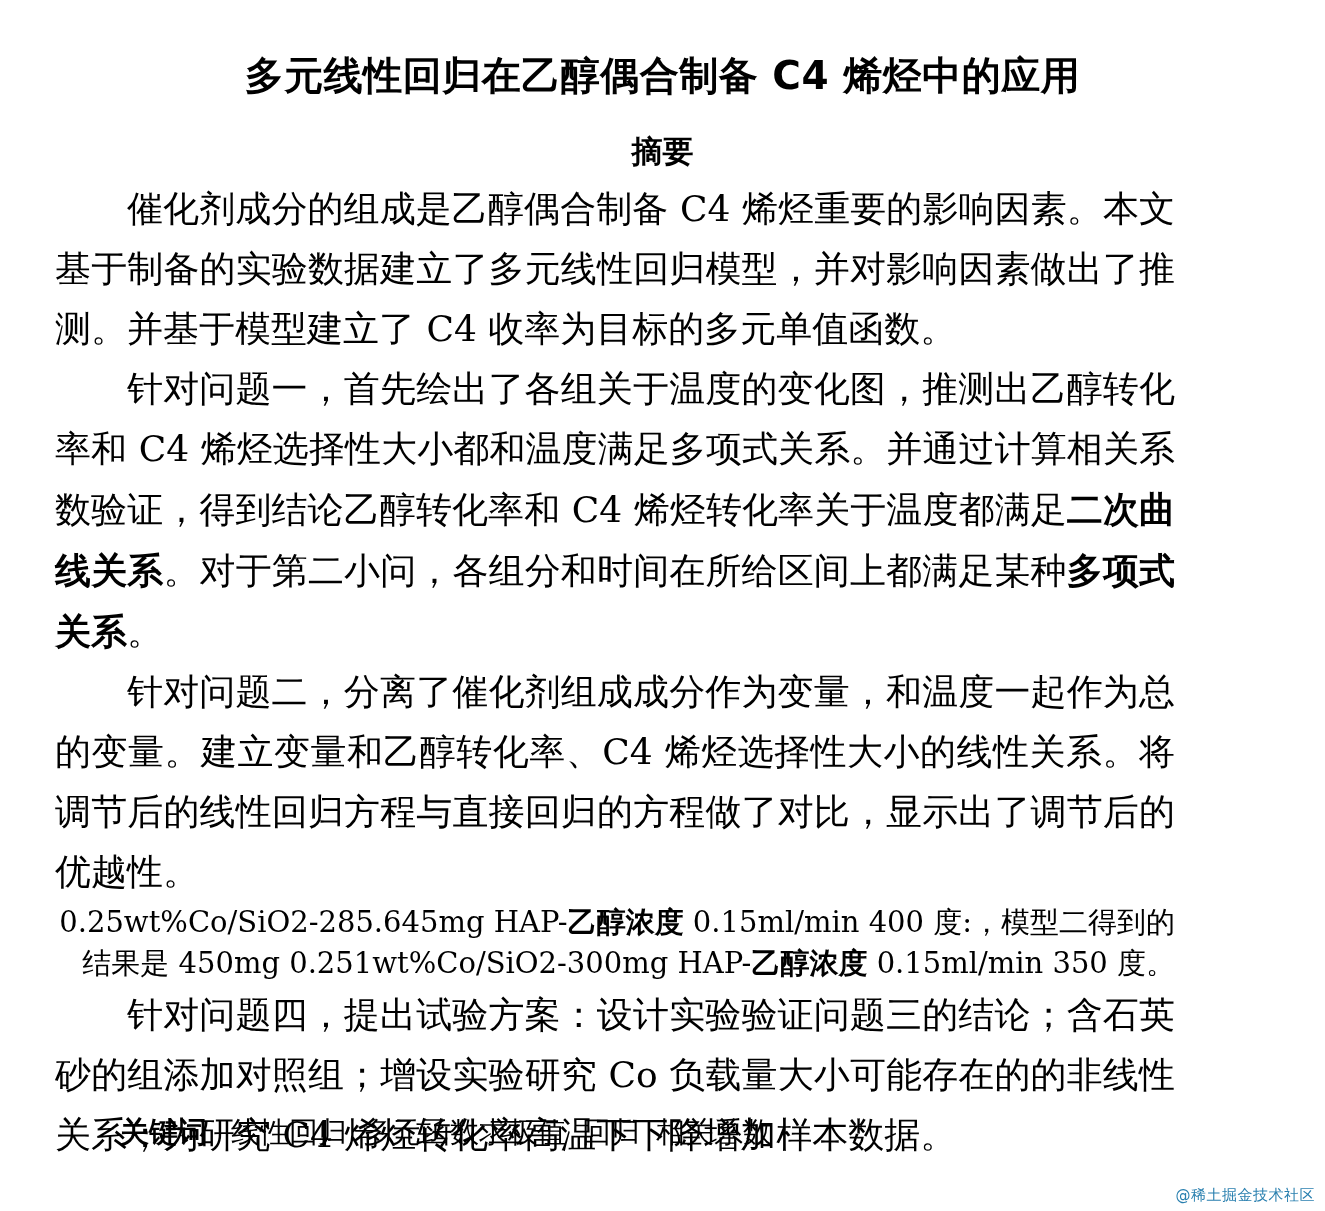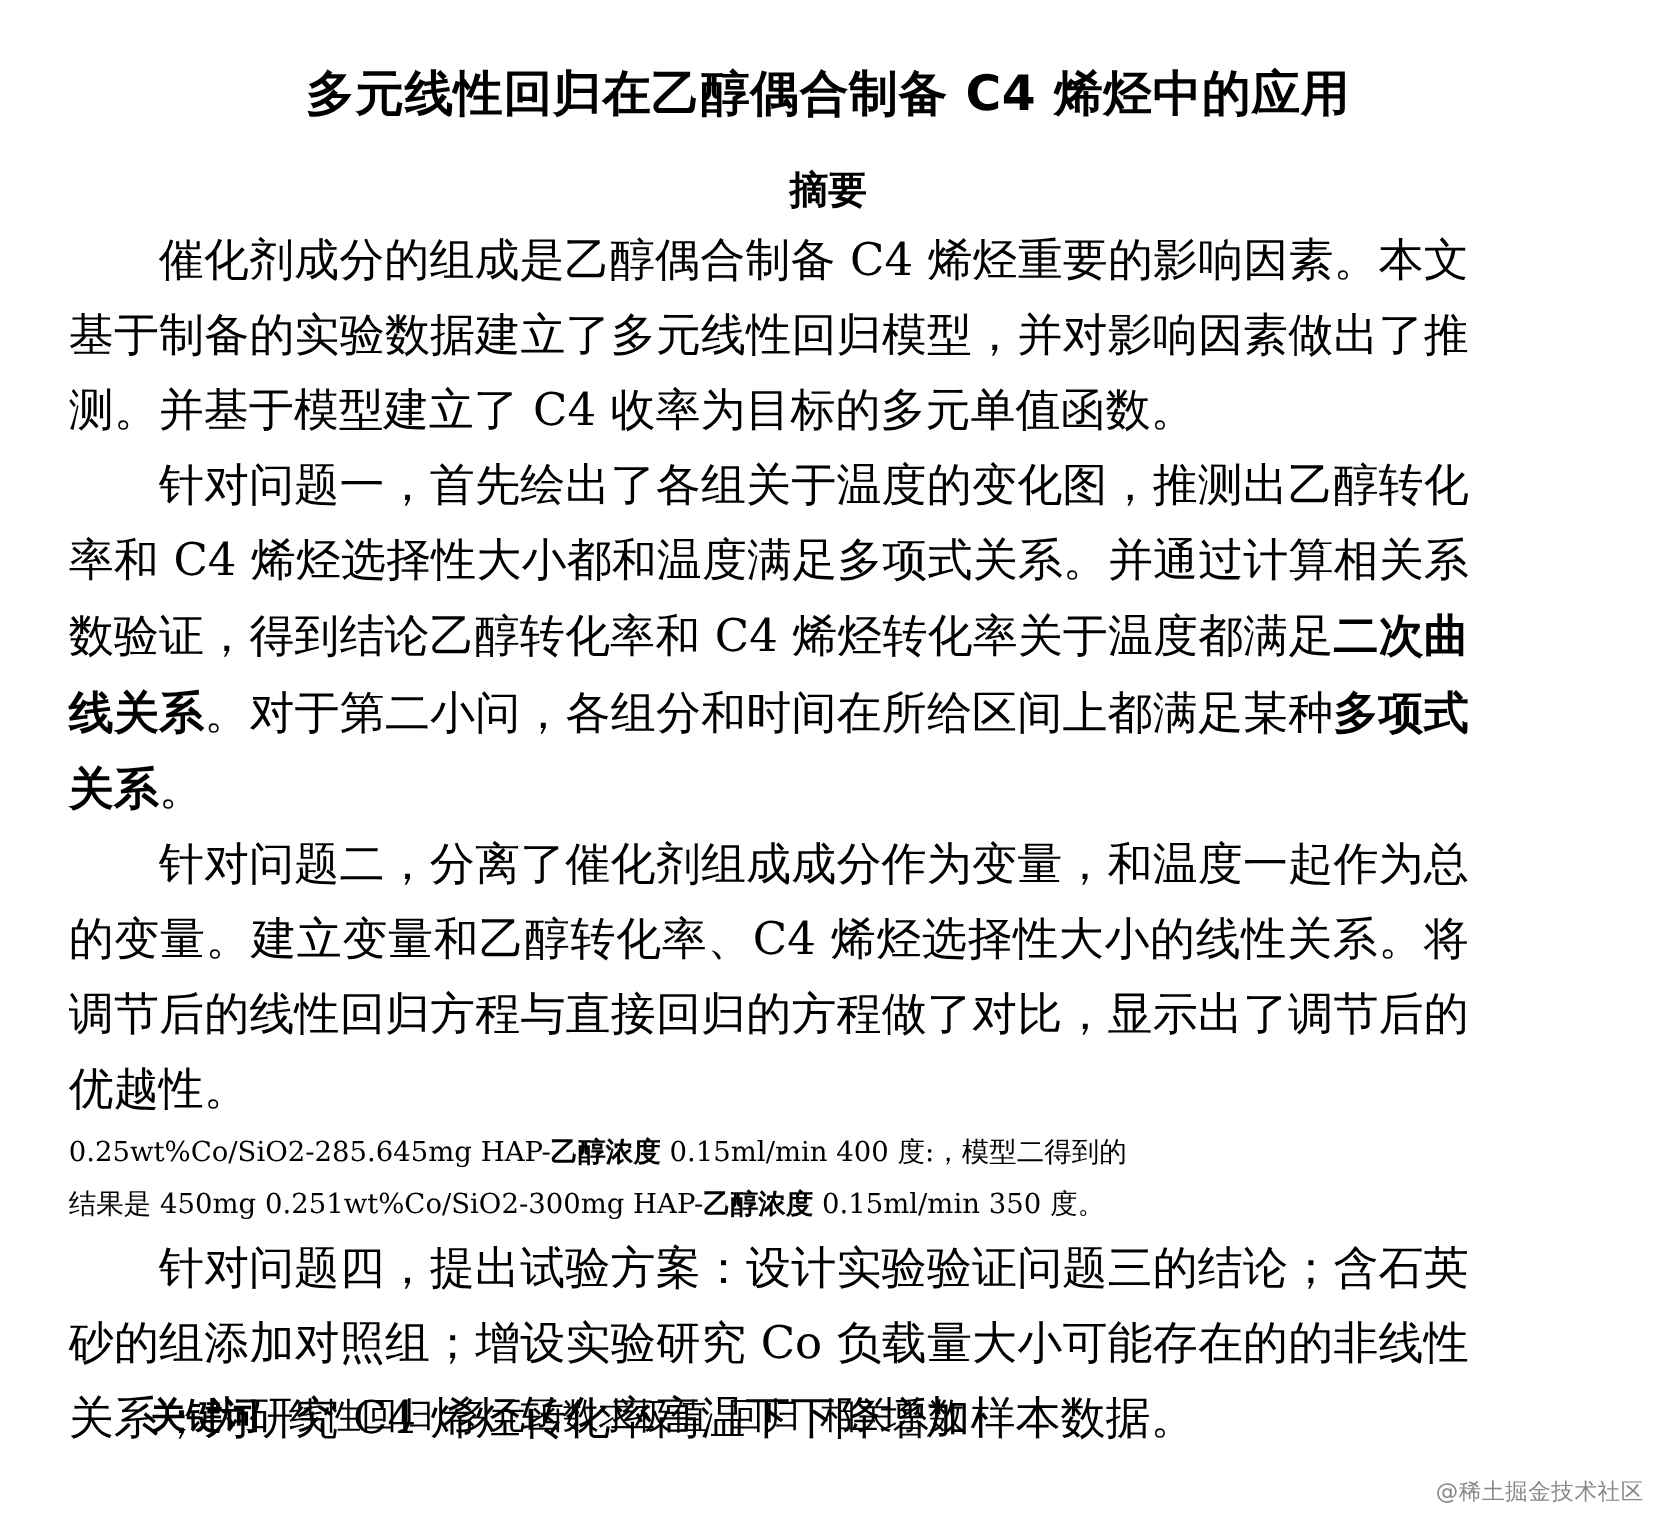--- a/index.html
+++ b/index.html
@@ -60,24 +60,24 @@
     text-indent: 2em;
     word-break: break-all;
   }
 
   .b {
     font-weight: bold;
   }
 
   .result-line {
     font-family: "DejaVu Serif", "Liberation Serif", serif;
-    font-size: 22px;
+    font-size: 29px;
     line-height: 41.5px;
     margin: 0;
-    text-align: left;
+    text-align: right;
     text-indent: 0;
     white-space: nowrap;
   }
 
   .result-line .code {
     font-family: "DejaVu Serif", "Liberation Serif", serif;
     letter-spacing: 0px;
   }
 
   .keywords {
@@ -96,22 +96,22 @@
   }
   .keywords .kw-item {
     margin-right: 16px;
   }
 
   .watermark {
     position: absolute;
     right: 10px;
     bottom: 6px;
     font-family: "DejaVu Sans", "Liberation Sans", sans-serif;
-    font-size: 18px;
-    color: #737373;
+    font-size: 15px;
+    color: #0369a1;
     opacity: 0.85;
     letter-spacing: 0.5px;
     user-select: none;
   }
 </style>
 </head>
 <body>
 
 <div class="page">
 

